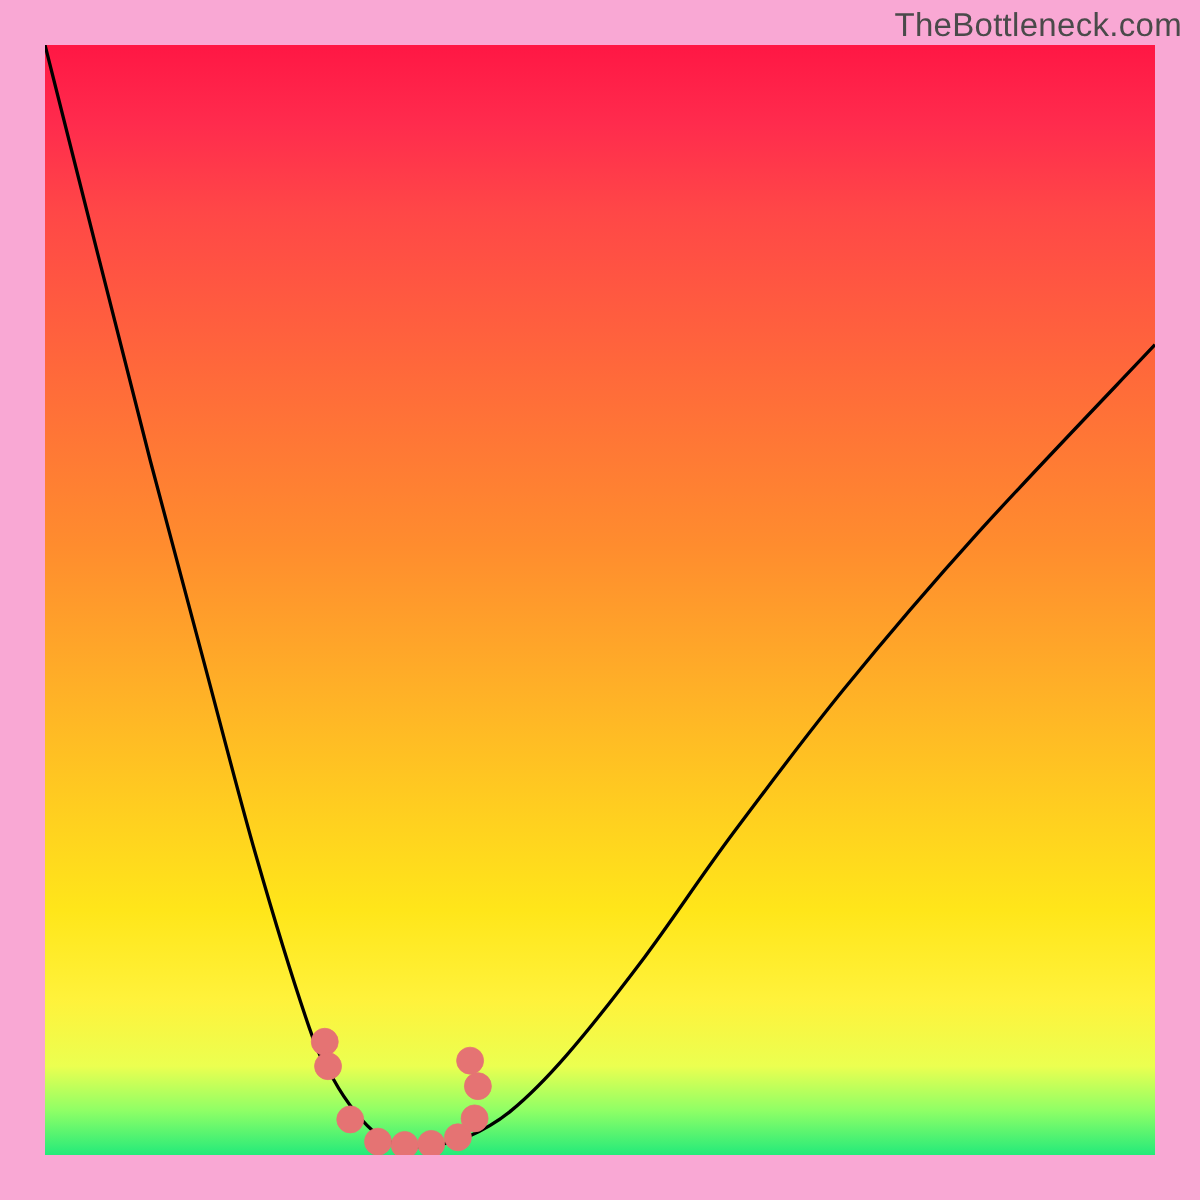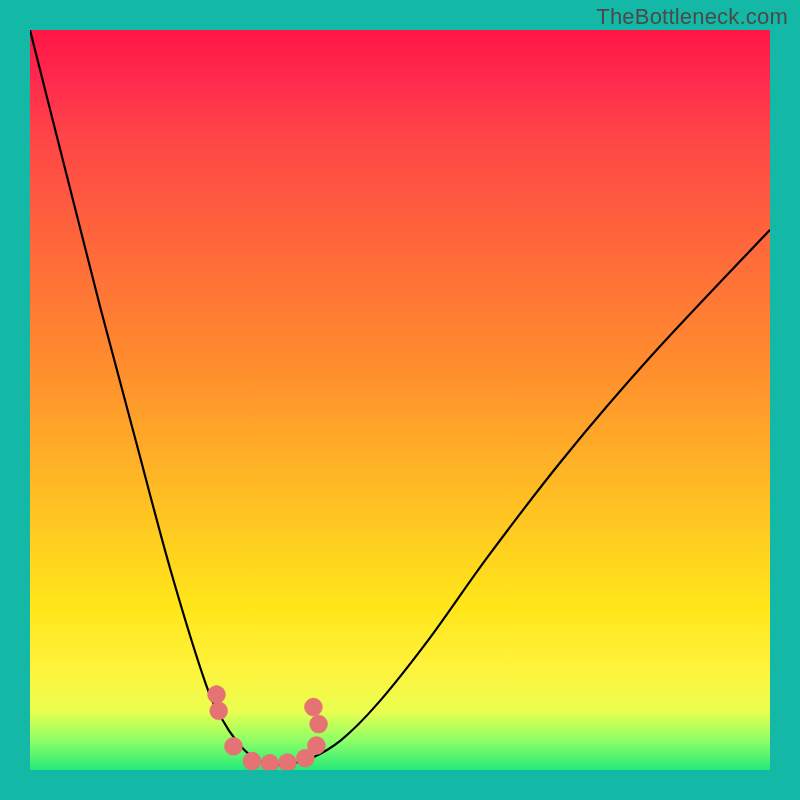--- a/index.html
+++ b/index.html
@@ -9,21 +9,21 @@
     height: 800px;
     background: #000;
     font-family: Arial, Helvetica, sans-serif;
   }
   .frame {
     position: absolute;
     top: 0;
     left: 0;
     width: 800px;
     height: 800px;
-    background: #14b8a6;
+    background: #f9a8d4;
   }
   .plot-area {
     position: absolute;
     top: 30px;
     left: 30px;
     width: 740px;
     height: 740px;
     overflow: hidden;
   }
   

